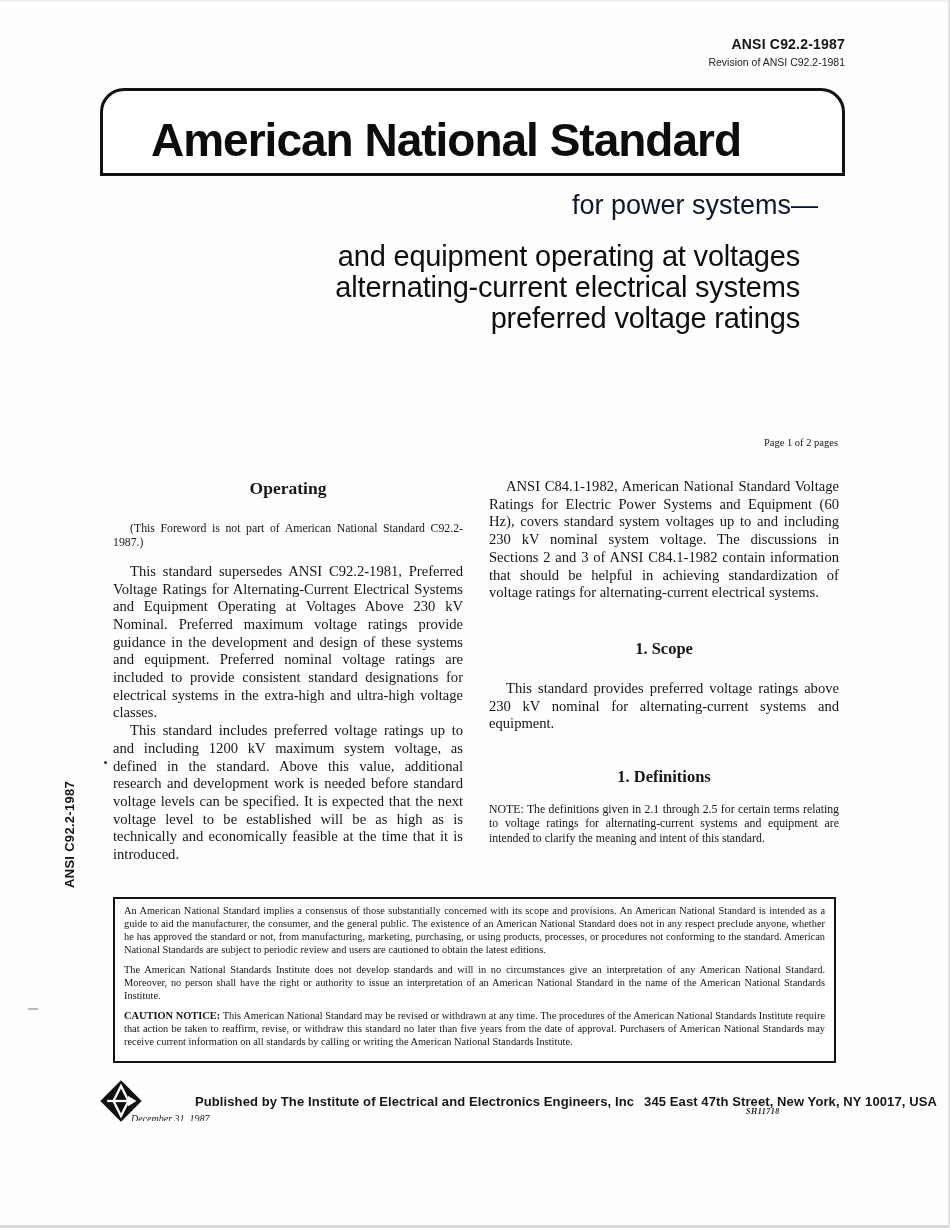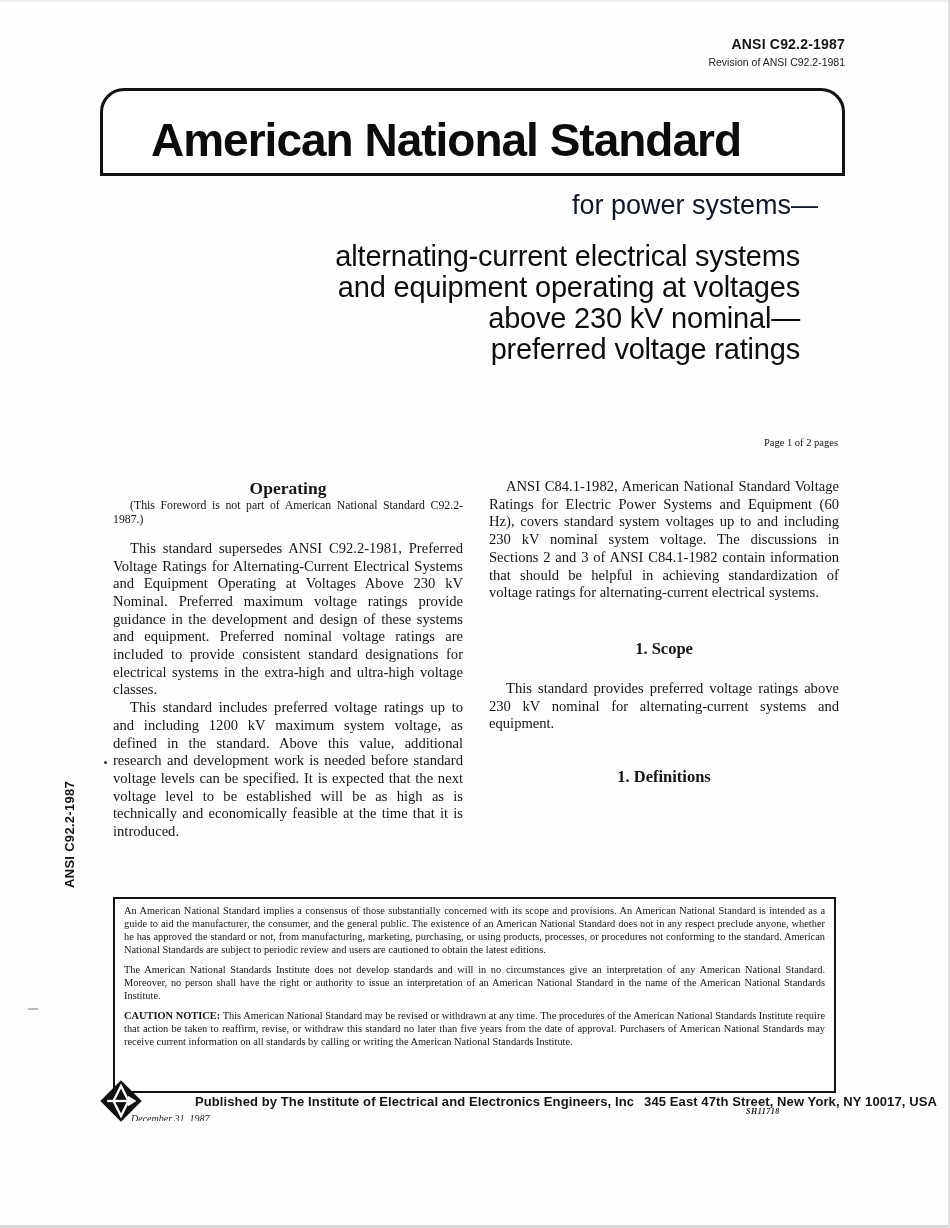--- a/index.html
+++ b/index.html
@@ -57,42 +57,42 @@
   }
 
   .page-indicator { position:absolute; top:437px; right:112px; font-size:10.5px; }
 
   
   .columns { position:absolute; left:113px; top:478px; width:726px; display:flex; gap:26px; }
   .col { width:350px; font-size:14.6px; line-height:17.7px; text-align:justify; }
   .h-serif { text-align:center; font-weight:bold; font-size:17.5px; line-height:20px; }
   .small-note { font-size:11.8px; line-height:14.4px; text-align:justify; }
   .indent { text-indent:17px; }
-  .fw-note { margin-top:0;font-family:Liberation Serif, serif; }
+  .fw-note { margin-top:23px;font-family:Liberation Serif, serif; }
   .fw-p1 { margin-top:13px; }
   .scope-h { margin-top:37px; font-size:16.5px; }
   .scope-p { margin-top:21px; }
   .def-h { margin-top:34px; font-size:16.5px; }
   .def-note { margin-top:15px; }
 
   
   .spine {
     position:absolute; left:62px; top:888px;
     transform:rotate(-90deg); transform-origin:left top;
     font-family:"Liberation Sans", sans-serif;
     font-weight:bold; font-size:13px; letter-spacing:0.3px;
     white-space:nowrap;
   }
 
   
   .artifact-dot { position:absolute; left:104px; top:761px; width:3px; height:3px; background:#333; border-radius:50%; }
 
   
   .disclaimer {
-    position:absolute; left:113px; top:897px; width:723px; height:196px;
+    position:absolute; left:113px; top:897px; width:723px; height:166px;
     border:2px solid #111;
     padding:5px 9px 4px 9px;
     font-size:10.4px; line-height:13px; text-align:justify;
     background:#fff;
   }
   .disclaimer p + p { margin-top:7px; }
   .disclaimer b { font-weight:bold; }
 
   
   .footer { position:absolute; left:98px; top:1078px; display:flex; align-items:center; gap:8px; }
@@ -125,41 +125,41 @@
     <div class="rev">Revision of ANSI C92.2-1981</div>
   </div>
 
   <div class="title-box">
     <div class="main-title">American National Standard</div>
   </div>
 
   <div class="for-power">for power systems—</div>
 
   <div class="subtitle">
+    <div>and equipment operating at voltages</div>
     <div>alternating-current electrical systems</div>
-    <div>and equipment operating at voltages</div>
-    <div>above 230 kV nominal—</div>
     <div>preferred voltage ratings</div>
   </div>
 
 
   <div class="page-indicator">Page 1 of 2 pages</div>
 
   <div class="columns">
     <div class="col">
       <div class="h-serif">Operating</div>
       <p class="small-note indent fw-note">(This Foreword is not part of American National Standard C92.2-1987.)</p>
       <p class="indent fw-p1">This standard supersedes ANSI C92.2-1981, Preferred Voltage Ratings for Alternating-Current Electrical Systems and Equipment Operating at Voltages Above 230 kV Nominal. Preferred maximum voltage ratings provide guidance in the development and design of these systems and equipment. Preferred nominal voltage ratings are included to provide consistent standard designations for electrical systems in the extra-high and ultra-high voltage classes.</p>
       <p class="indent">This standard includes preferred voltage ratings up to and including 1200 kV maximum system voltage, as defined in the standard. Above this value, additional research and development work is needed before standard voltage levels can be specified. It is expected that the next voltage level to be established will be as high as is technically and economically feasible at the time that it is introduced.</p>
     </div>
     <div class="col">
       <p class="indent">ANSI C84.1-1982, American National Standard Voltage Ratings for Electric Power Systems and Equipment (60 Hz), covers standard system voltages up to and including 230 kV nominal system voltage. The discussions in Sections 2 and 3 of ANSI C84.1-1982 contain information that should be helpful in achieving standardization of voltage ratings for alternating-current electrical systems.</p>
       <div class="h-serif scope-h">1. Scope</div>
       <p class="indent scope-p">This standard provides preferred voltage ratings above 230 kV nominal for alternating-current systems and equipment.</p>
       <div class="h-serif def-h">1. Definitions</div>
+      <p class="small-note def-note">NOTE: The definitions given in 2.1 through 2.5 for certain terms relating to voltage ratings for alternating-current systems and equipment are intended to clarify the meaning and intent of this standard.</p>
     </div>
   </div>
 
   <div class="spine">ANSI C92.2-1987</div>
 
   <div class="artifact-dot"></div>
   <div class="edge-mark"></div>
 
   <div class="disclaimer">
     <p>An American National Standard implies a consensus of those substantially concerned with its scope and provisions. An American National Standard is intended as a guide to aid the manufacturer, the consumer, and the general public. The existence of an American National Standard does not in any respect preclude anyone, whether he has approved the standard or not, from manufacturing, marketing, purchasing, or using products, processes, or procedures not conforming to the standard. American National Standards are subject to periodic review and users are cautioned to obtain the latest editions.</p>

